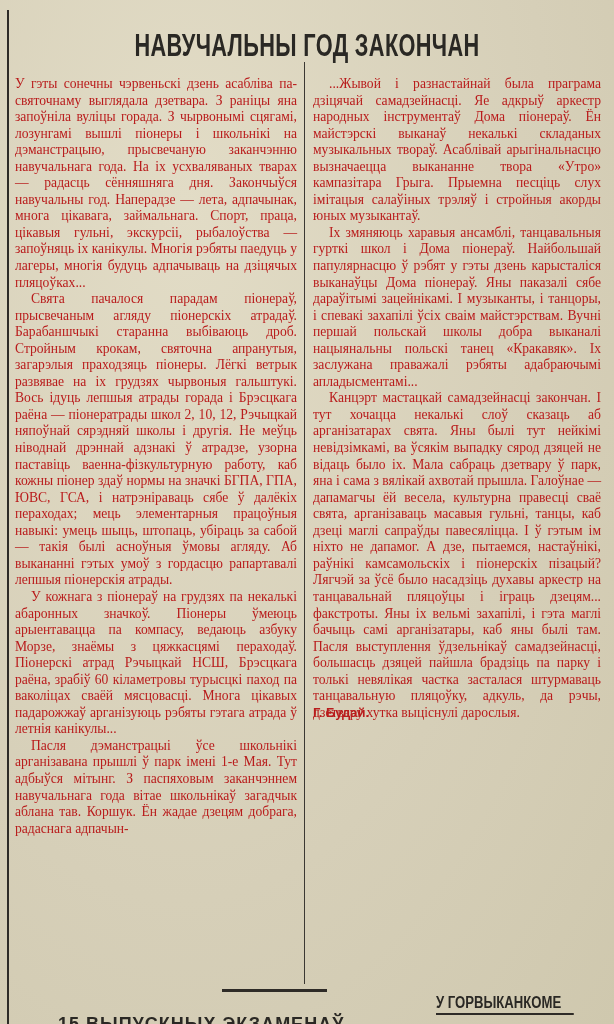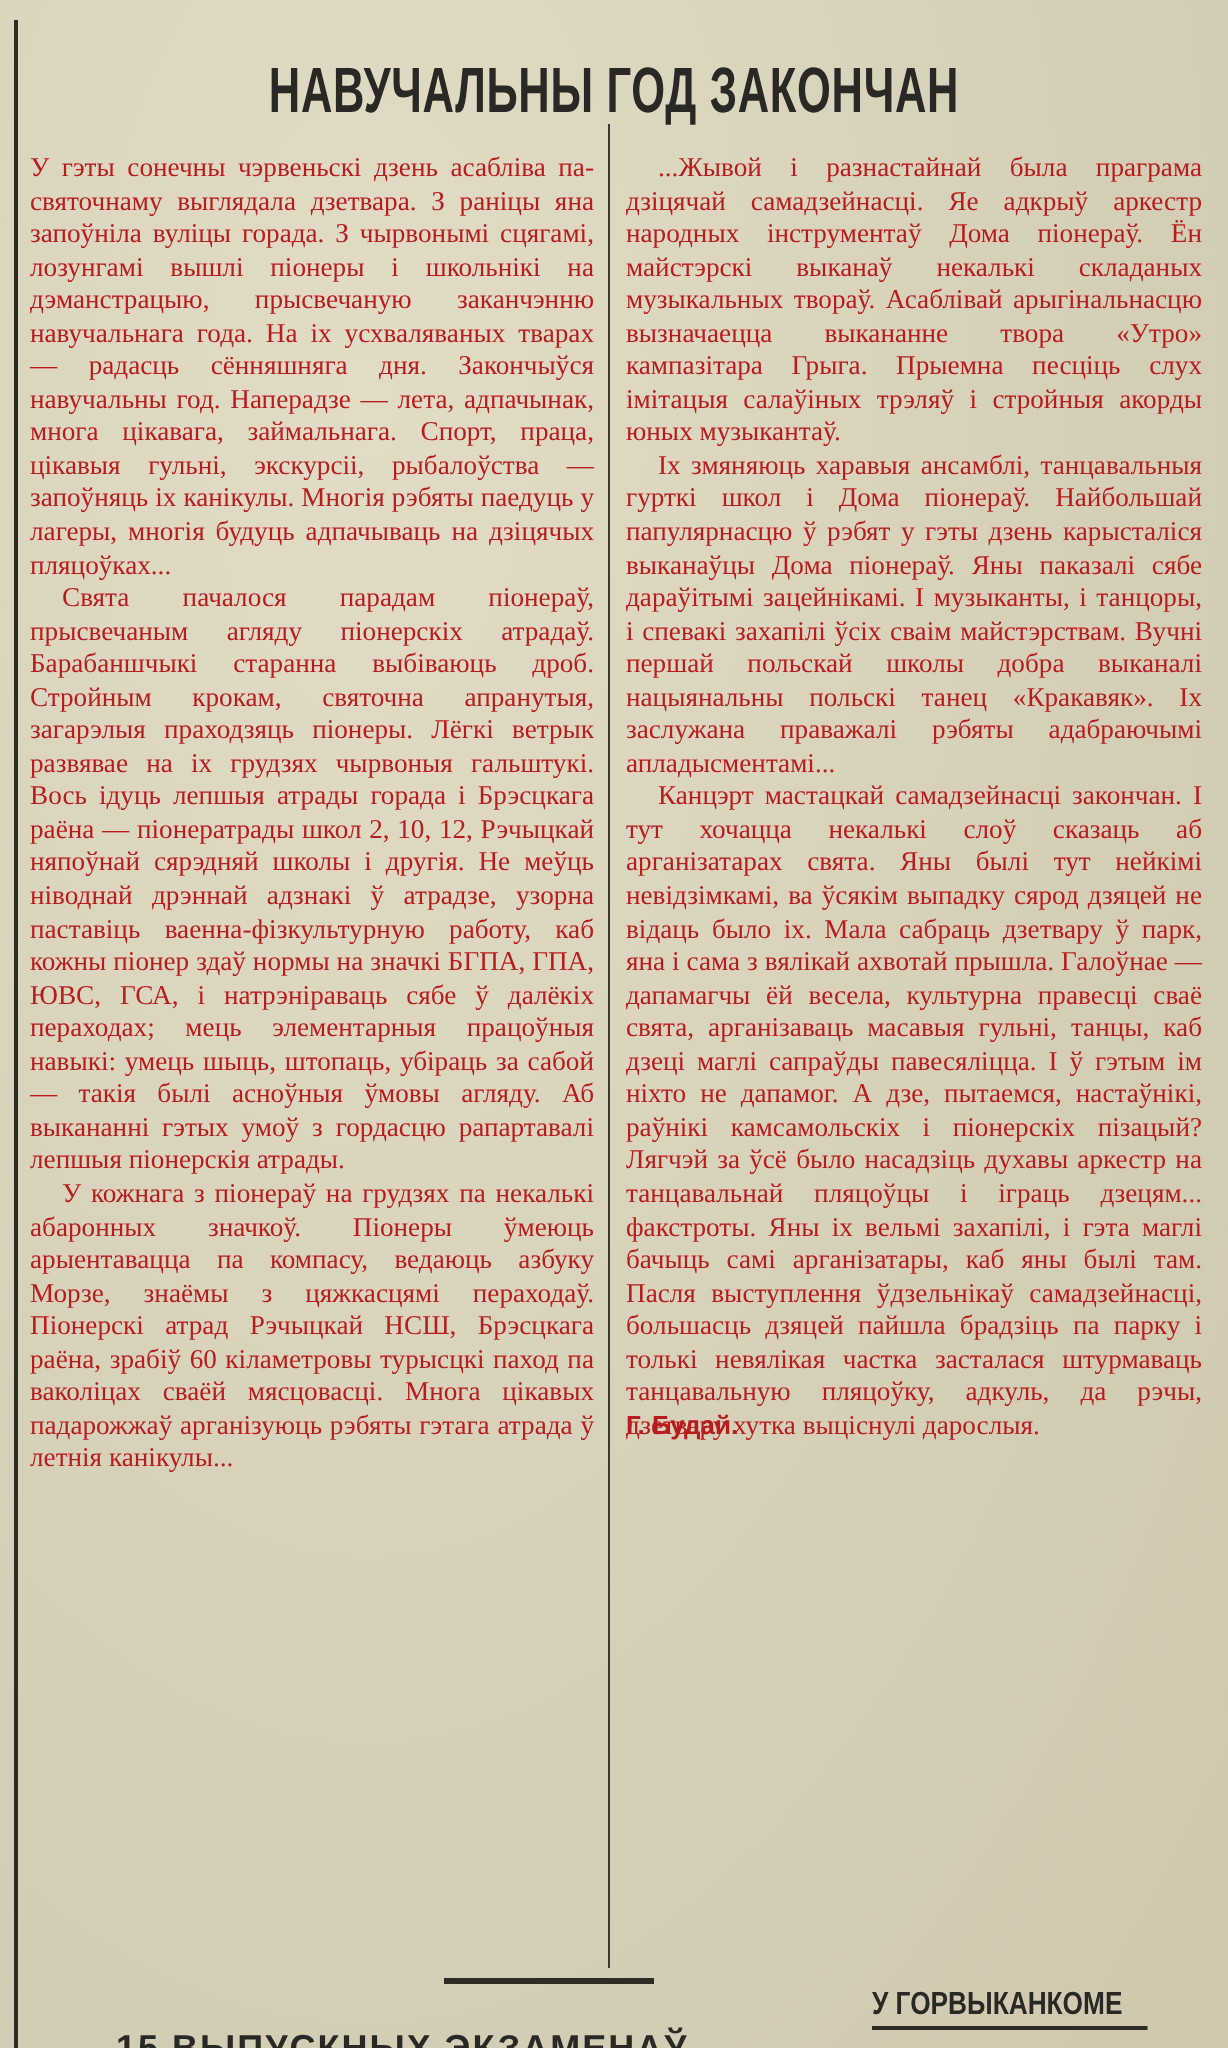--- a/index.html
+++ b/index.html
@@ -57,20 +57,21 @@
 <body>
 
 <div class="left-rule"></div>
 
 <h1 class="headline">НАВУЧАЛЬНЫ ГОД ЗАКОНЧАН</h1>
 
 <div class="col left">
   <p class="noindent">У гэты сонечны чэрвеньскі дзень асабліва па-святочнаму выглядала дзетвара. З раніцы яна запоўніла вуліцы горада. З чырвонымі сцягамі, лозунгамі вышлі піонеры і школьнікі на дэманстрацыю, прысвечаную заканчэнню навучальнага года. На іх усхваляваных тварах — радасць сённяшняга дня. Закончыўся навучальны год. Наперадзе — лета, адпачынак, многа цікавага, займальнага. Спорт, праца, цікавыя гульні, экскурсіі, рыбалоўства — запоўняць іх канікулы. Многія рэбяты паедуць у лагеры, многія будуць адпачываць на дзіцячых пляцоўках...</p>
   <p>Свята пачалося парадам піонераў, прысвечаным агляду піонерскіх атрадаў. Барабаншчыкі старанна выбіваюць дроб. Стройным крокам, святочна апранутыя, загарэлыя праходзяць піонеры. Лёгкі ветрык развявае на іх грудзях чырвоныя гальштукі. Вось ідуць лепшыя атрады горада і Брэсцкага раёна — піонератрады школ 2, 10, 12, Рэчыцкай няпоўнай сярэдняй школы і другія. Не меўць ніводнай дрэннай адзнакі ў атрадзе, узорна паставіць ваенна-фізкультурную работу, каб кожны піонер здаў нормы на значкі БГПА, ГПА, ЮВС, ГСА, і натрэніраваць сябе ў далёкіх пераходах; мець элементарныя працоўныя навыкі: умець шыць, штопаць, убіраць за сабой — такія былі асноўныя ўмовы агляду. Аб выкананні гэтых умоў з гордасцю рапартавалі лепшыя піонерскія атрады.</p>
   <p>У кожнага з піонераў на грудзях па некалькі абаронных значкоў. Піонеры ўмеюць арыентавацца па компасу, ведаюць азбуку Морзе, знаёмы з цяжкасцямі пераходаў. Піонерскі атрад Рэчыцкай НСШ, Брэсцкага раёна, зрабіў 60 кіламетровы турысцкі паход па ваколіцах сваёй мясцовасці. Многа цікавых падарожжаў арганізуюць рэбяты гэтага атрада ў летнія канікулы...</p>
+  <p>Пасля дэманстрацыі ўсе школьнікі арганізавана прышлі ў парк імені 1-е Мая. Тут адбыўся мітынг. З паспяховым заканчэннем навучальнага года вітае школьнікаў загадчык аблана тав. Коршук. Ён жадае дзецям добрага, радаснага адпачын-</p>
 </div>
 
 <div class="col-divider"></div>
 
 <div class="col right">
   <p>...Жывой і разнастайнай была праграма дзіцячай самадзейнасці. Яе адкрыў аркестр народных інструментаў Дома піонераў. Ён майстэрскі выканаў некалькі складаных музыкальных твораў. Асаблівай арыгінальнасцю вызначаецца выкананне твора «Утро» кампазітара Грыга. Прыемна песціць слух імітацыя салаўіных трэляў і стройныя акорды юных музыкантаў.</p>
   <p>Іх змяняюць харавыя ансамблі, танцавальныя гурткі школ і Дома піонераў. Найбольшай папулярнасцю ў рэбят у гэты дзень карысталіся выканаўцы Дома піонераў. Яны паказалі сябе дараўітымі зацейнікамі. І музыканты, і танцоры, і спевакі захапілі ўсіх сваім майстэрствам. Вучні першай польскай школы добра выканалі нацыянальны польскі танец «Кракавяк». Іх заслужана праважалі рэбяты адабраючымі апладысментамі...</p>
   <p>Канцэрт мастацкай самадзейнасці закончан. І тут хочацца некалькі слоў сказаць аб арганізатарах свята. Яны былі тут нейкімі невідзімкамі, ва ўсякім выпадку сярод дзяцей не відаць было іх. Мала сабраць дзетвару ў парк, яна і сама з вялікай ахвотай прышла. Галоўнае — дапамагчы ёй весела, культурна правесці сваё свята, арганізаваць масавыя гульні, танцы, каб дзеці маглі сапраўды павесяліцца. І ў гэтым ім ніхто не дапамог. А дзе, пытаемся, настаўнікі, раўнікі камсамольскіх і піонерскіх пізацый? Лягчэй за ўсё было насадзіць духавы аркестр на танцавальнай пляцоўцы і іграць дзецям... факстроты. Яны іх вельмі захапілі, і гэта маглі бачыць самі арганізатары, каб яны былі там. Пасля выступлення ўдзельнікаў самадзейнасці, большасць дзяцей пайшла брадзіць па парку і толькі невялікая частка засталася штурмаваць танцавальную пляцоўку, адкуль, да рэчы, дзетвару хутка выціснулі дарослыя.</p>
   <div class="signature">Г. Будай.</div>
 </div>

